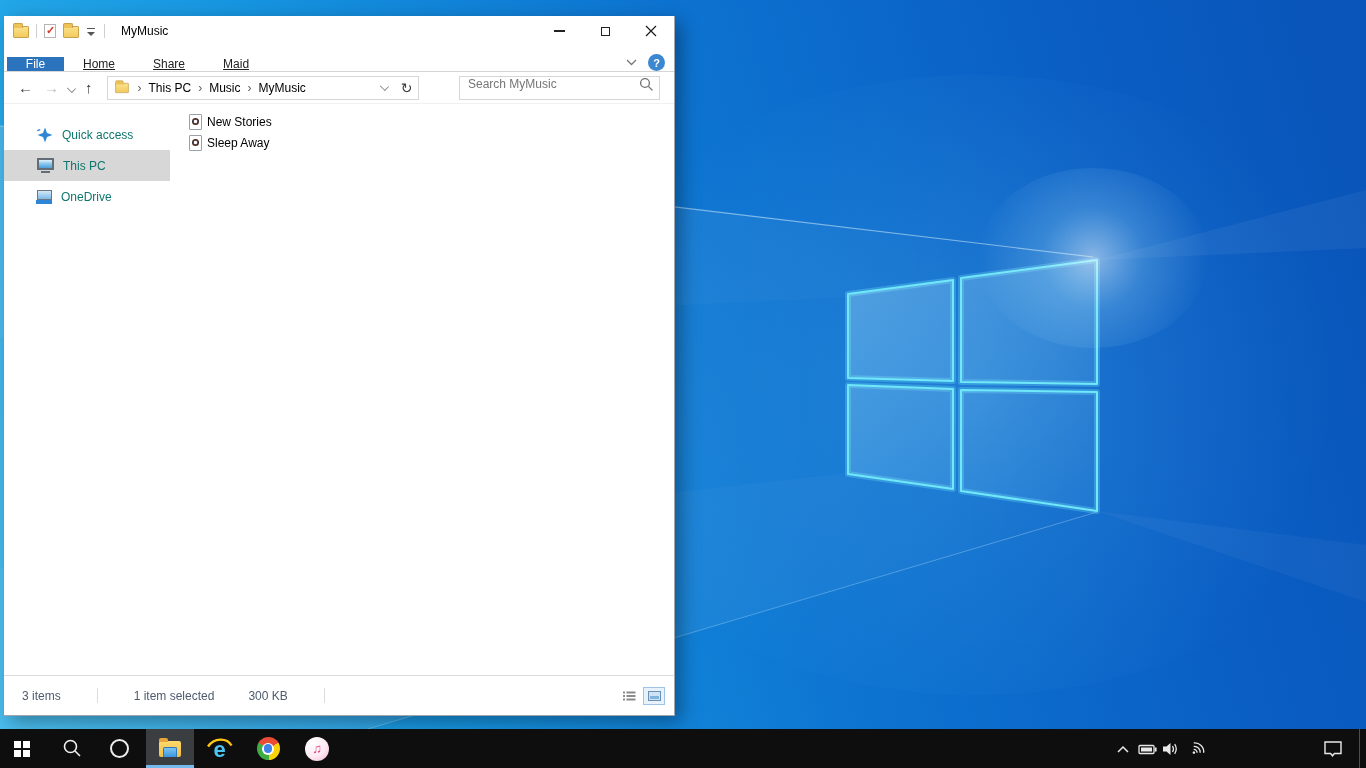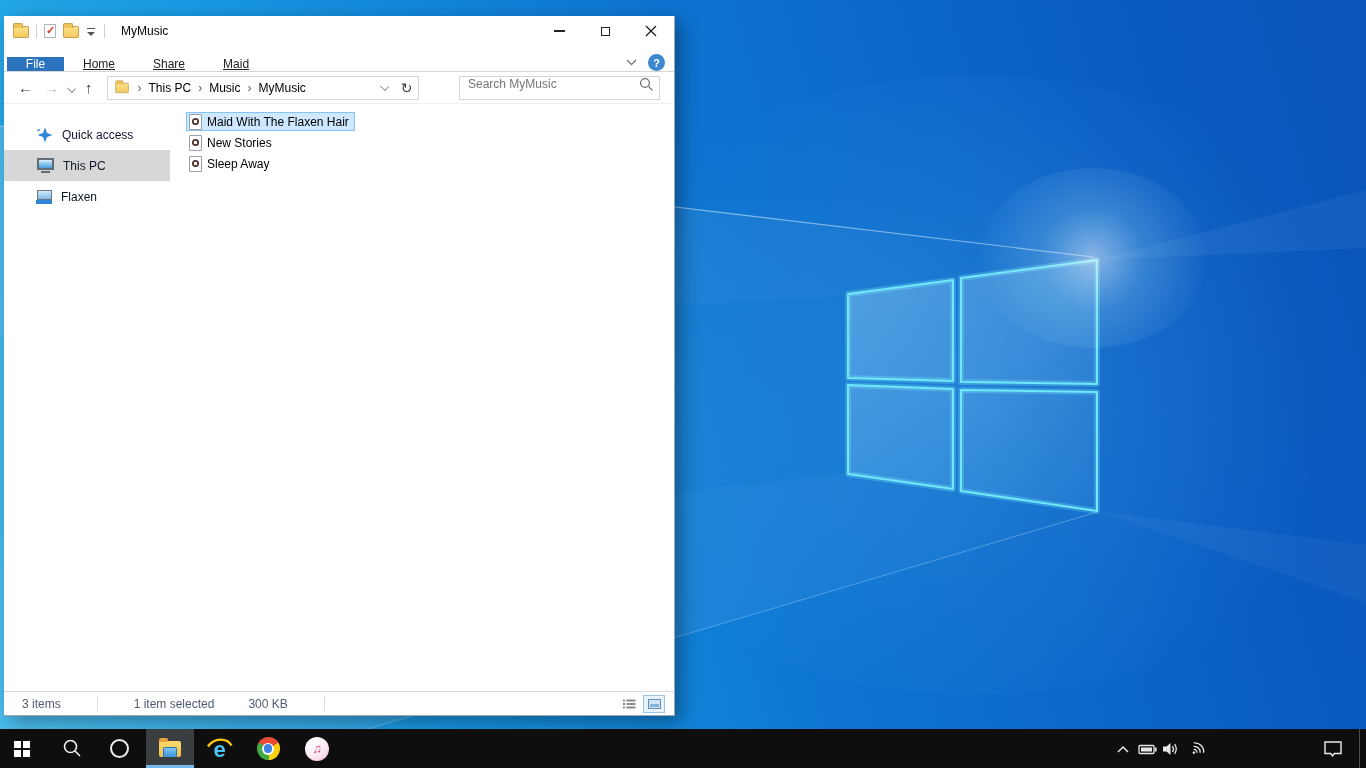--- a/index.html
+++ b/index.html
@@ -65,39 +65,39 @@
                display:flex; align-items:flex-start; background:#fff; }
   .searchbox input { flex:1; min-width:0; border:none; outline:none; padding:0 8px; font:12px "Liberation Sans",sans-serif; color:#333; }
   .searchbox input::placeholder { color:#767676; }
   .sb-icon { width:26px; display:flex; justify-content:center; align-items:center; }
 
   
   .content { position:absolute; top:88px; left:0; right:0; bottom:24px; display:flex; background:#fff; }
   .sidebar { width:166px; padding-top:15px; flex:none; }
   .side-item { height:31px; display:flex; align-items:center; padding-left:33px; gap:9px; }
   .side-item.selected { background:#d7d7d7; }
-  .side-label { color:#0f172a;text-align:center; }
+  .side-label { color:#0f766e;text-align:center; }
   .icon-monitor { position:relative; width:17px; height:12px; border:2px solid #646d75; margin-top:-3px;
                   background:linear-gradient(180deg,#e2f1fb 0%,#8ec8ee 45%,#4ba0dc 100%); }
   .icon-monitor::after { content:""; position:absolute; left:2px; right:2px; bottom:-5px; height:2px; background:#646d75; }
   .icon-network { position:relative; width:15px; height:10px; border:1.5px solid #6b7680; margin-top:-4px;
                   background:linear-gradient(#d2e8f7,#7db9e8); }
   .icon-network::after { content:""; position:absolute; left:-2px; width:16px; bottom:-5px; height:3.5px; background:#2f86d6; }
 
   .filelist { flex:1; padding-top:8px; padding-left:16px; }
   .file-row-wrap { height:21px; }
   .file-row { display:inline-flex; align-items:center; height:19px; padding:0 5px 0 2px; gap:5px; border:1px solid transparent; }
   .file-row.selected { background:#cde8ff; border-color:#84c3f4; }
   .file-name { color:#000; white-space:nowrap; }
   .icon-audio { position:relative; width:13px; height:16px; background:#fff; border:1px solid #9aa0a6; border-radius:1px; flex:none; }
   .icon-audio::after { content:""; position:absolute; left:2px; top:3.5px; width:7px; height:7px; border-radius:50%;
         background:radial-gradient(circle, #ffffff 0 1.4px, #7a3a2c 1.5px 2.6px, #392f33 2.7px 100%); }
 
   
-  .statusbar { position:absolute; left:0; right:0; bottom:0; height:24px; border-top:1px solid #dcdcdc;
+  .statusbar { position:absolute; left:0; right:0; bottom:0; height:40px; border-top:1px solid #dcdcdc;
                display:flex; align-items:center; padding-left:18px; color:#4e5b6e; background:#fff;gap:26px; }
   .st-sep { width:1px; height:15px; background:#dcdcdc; margin:0 10px; }
   .st-size { margin-left:8px; }
   .st-views { margin-left:auto; display:flex; gap:3px; padding-right:9px; }
   .view-btn { width:22px; height:18px; display:flex; align-items:center; justify-content:center; border:1px solid transparent; }
   .view-btn.active { border-color:#9ec5e8; background:#e7f2fb; }
 
   
   .taskbar { position:absolute; left:0; top:729px; width:1366px; height:39px; background:#0e0e0e; }
   .tb-btn { position:absolute; top:0; width:44px; height:39px; display:flex; align-items:center; justify-content:center; }
@@ -265,29 +265,25 @@
             <rect x="0" y="2.6" width="3.2" height="1.3" fill="#2f86d6" transform="rotate(-18 1.5 3)"></rect>
           </svg>
           <span class="side-label">Quick access</span>
         </div>
         <div class="side-item selected">
           <span class="icon-monitor"></span>
           <span class="side-label">This PC</span>
         </div>
         <div class="side-item">
           <span class="icon-network"></span>
-          <span class="side-label">Flaxen</span>
+          <span class="side-label">OneDrive</span>
         </div>
       </div>
 
       <div class="filelist">
-        <div class="file-row-wrap"><div class="file-row selected">
-          <span class="icon-audio"></span>
-          <span class="file-name">Maid With The Flaxen Hair</span>
-        </div></div>
         <div class="file-row-wrap"><div class="file-row">
           <span class="icon-audio"></span>
           <span class="file-name">New Stories</span>
         </div></div>
         <div class="file-row-wrap"><div class="file-row">
           <span class="icon-audio"></span>
           <span class="file-name">Sleep Away</span>
         </div></div>
       </div>
     </div>

